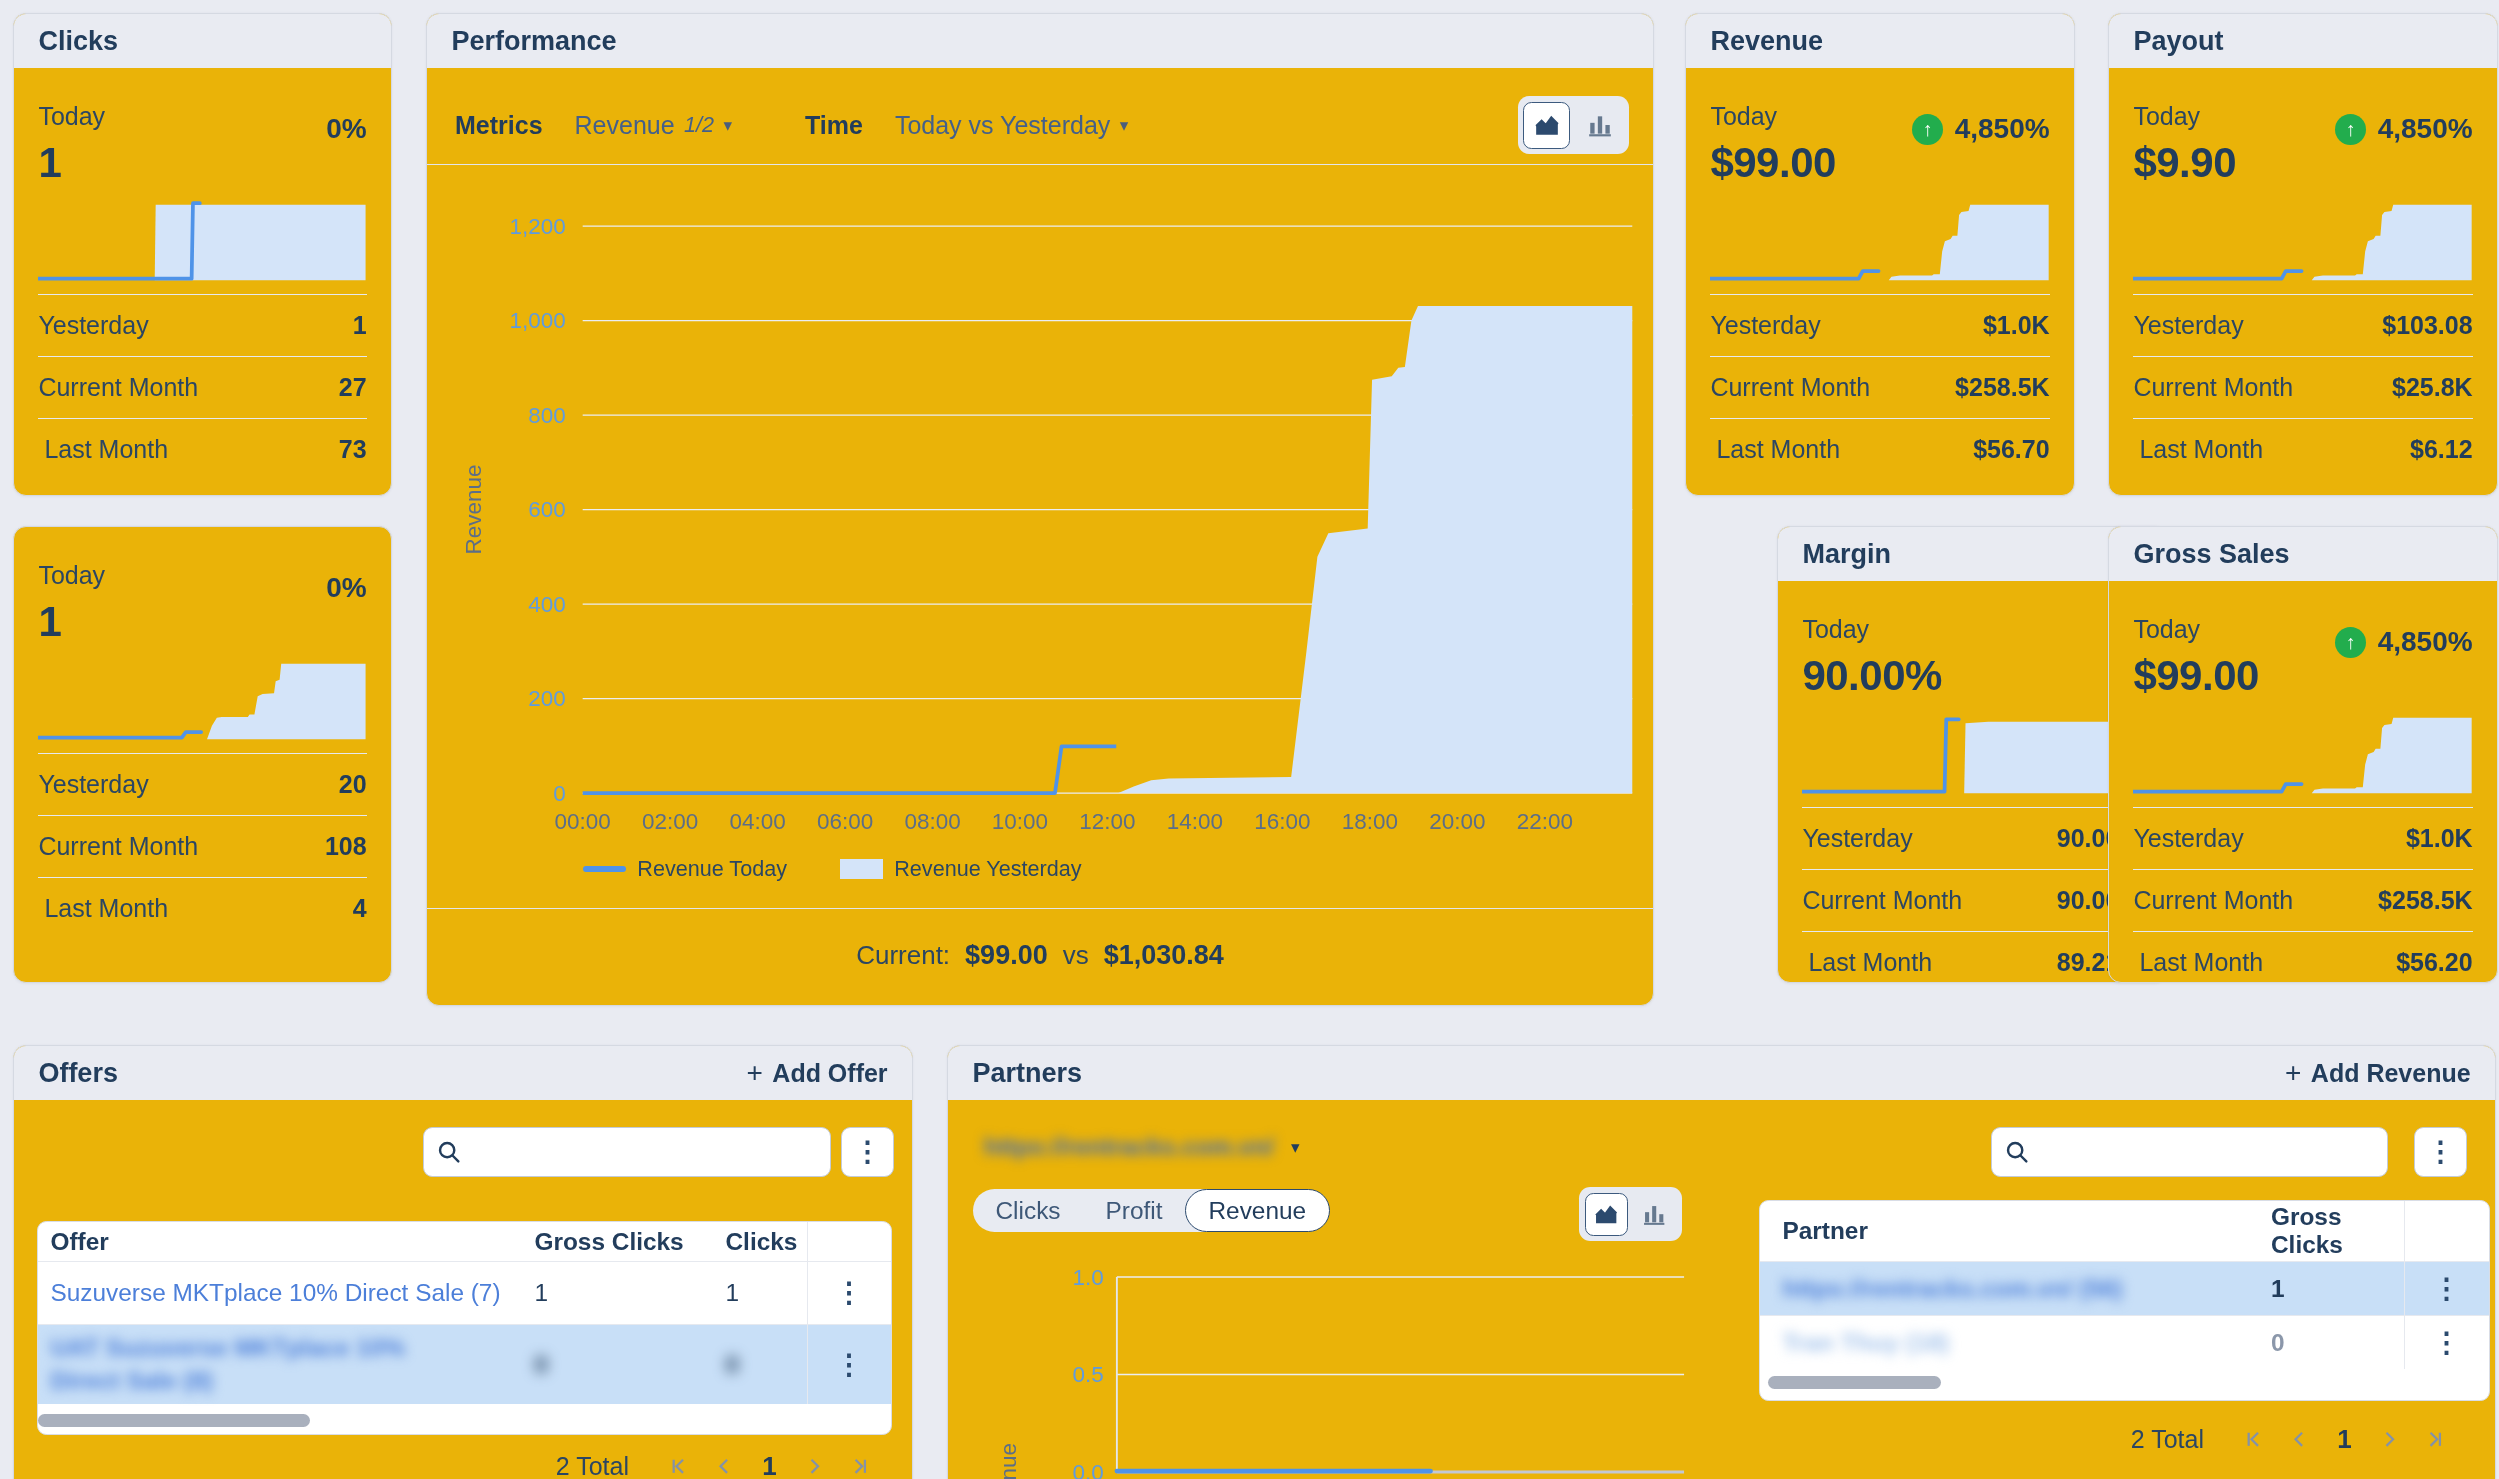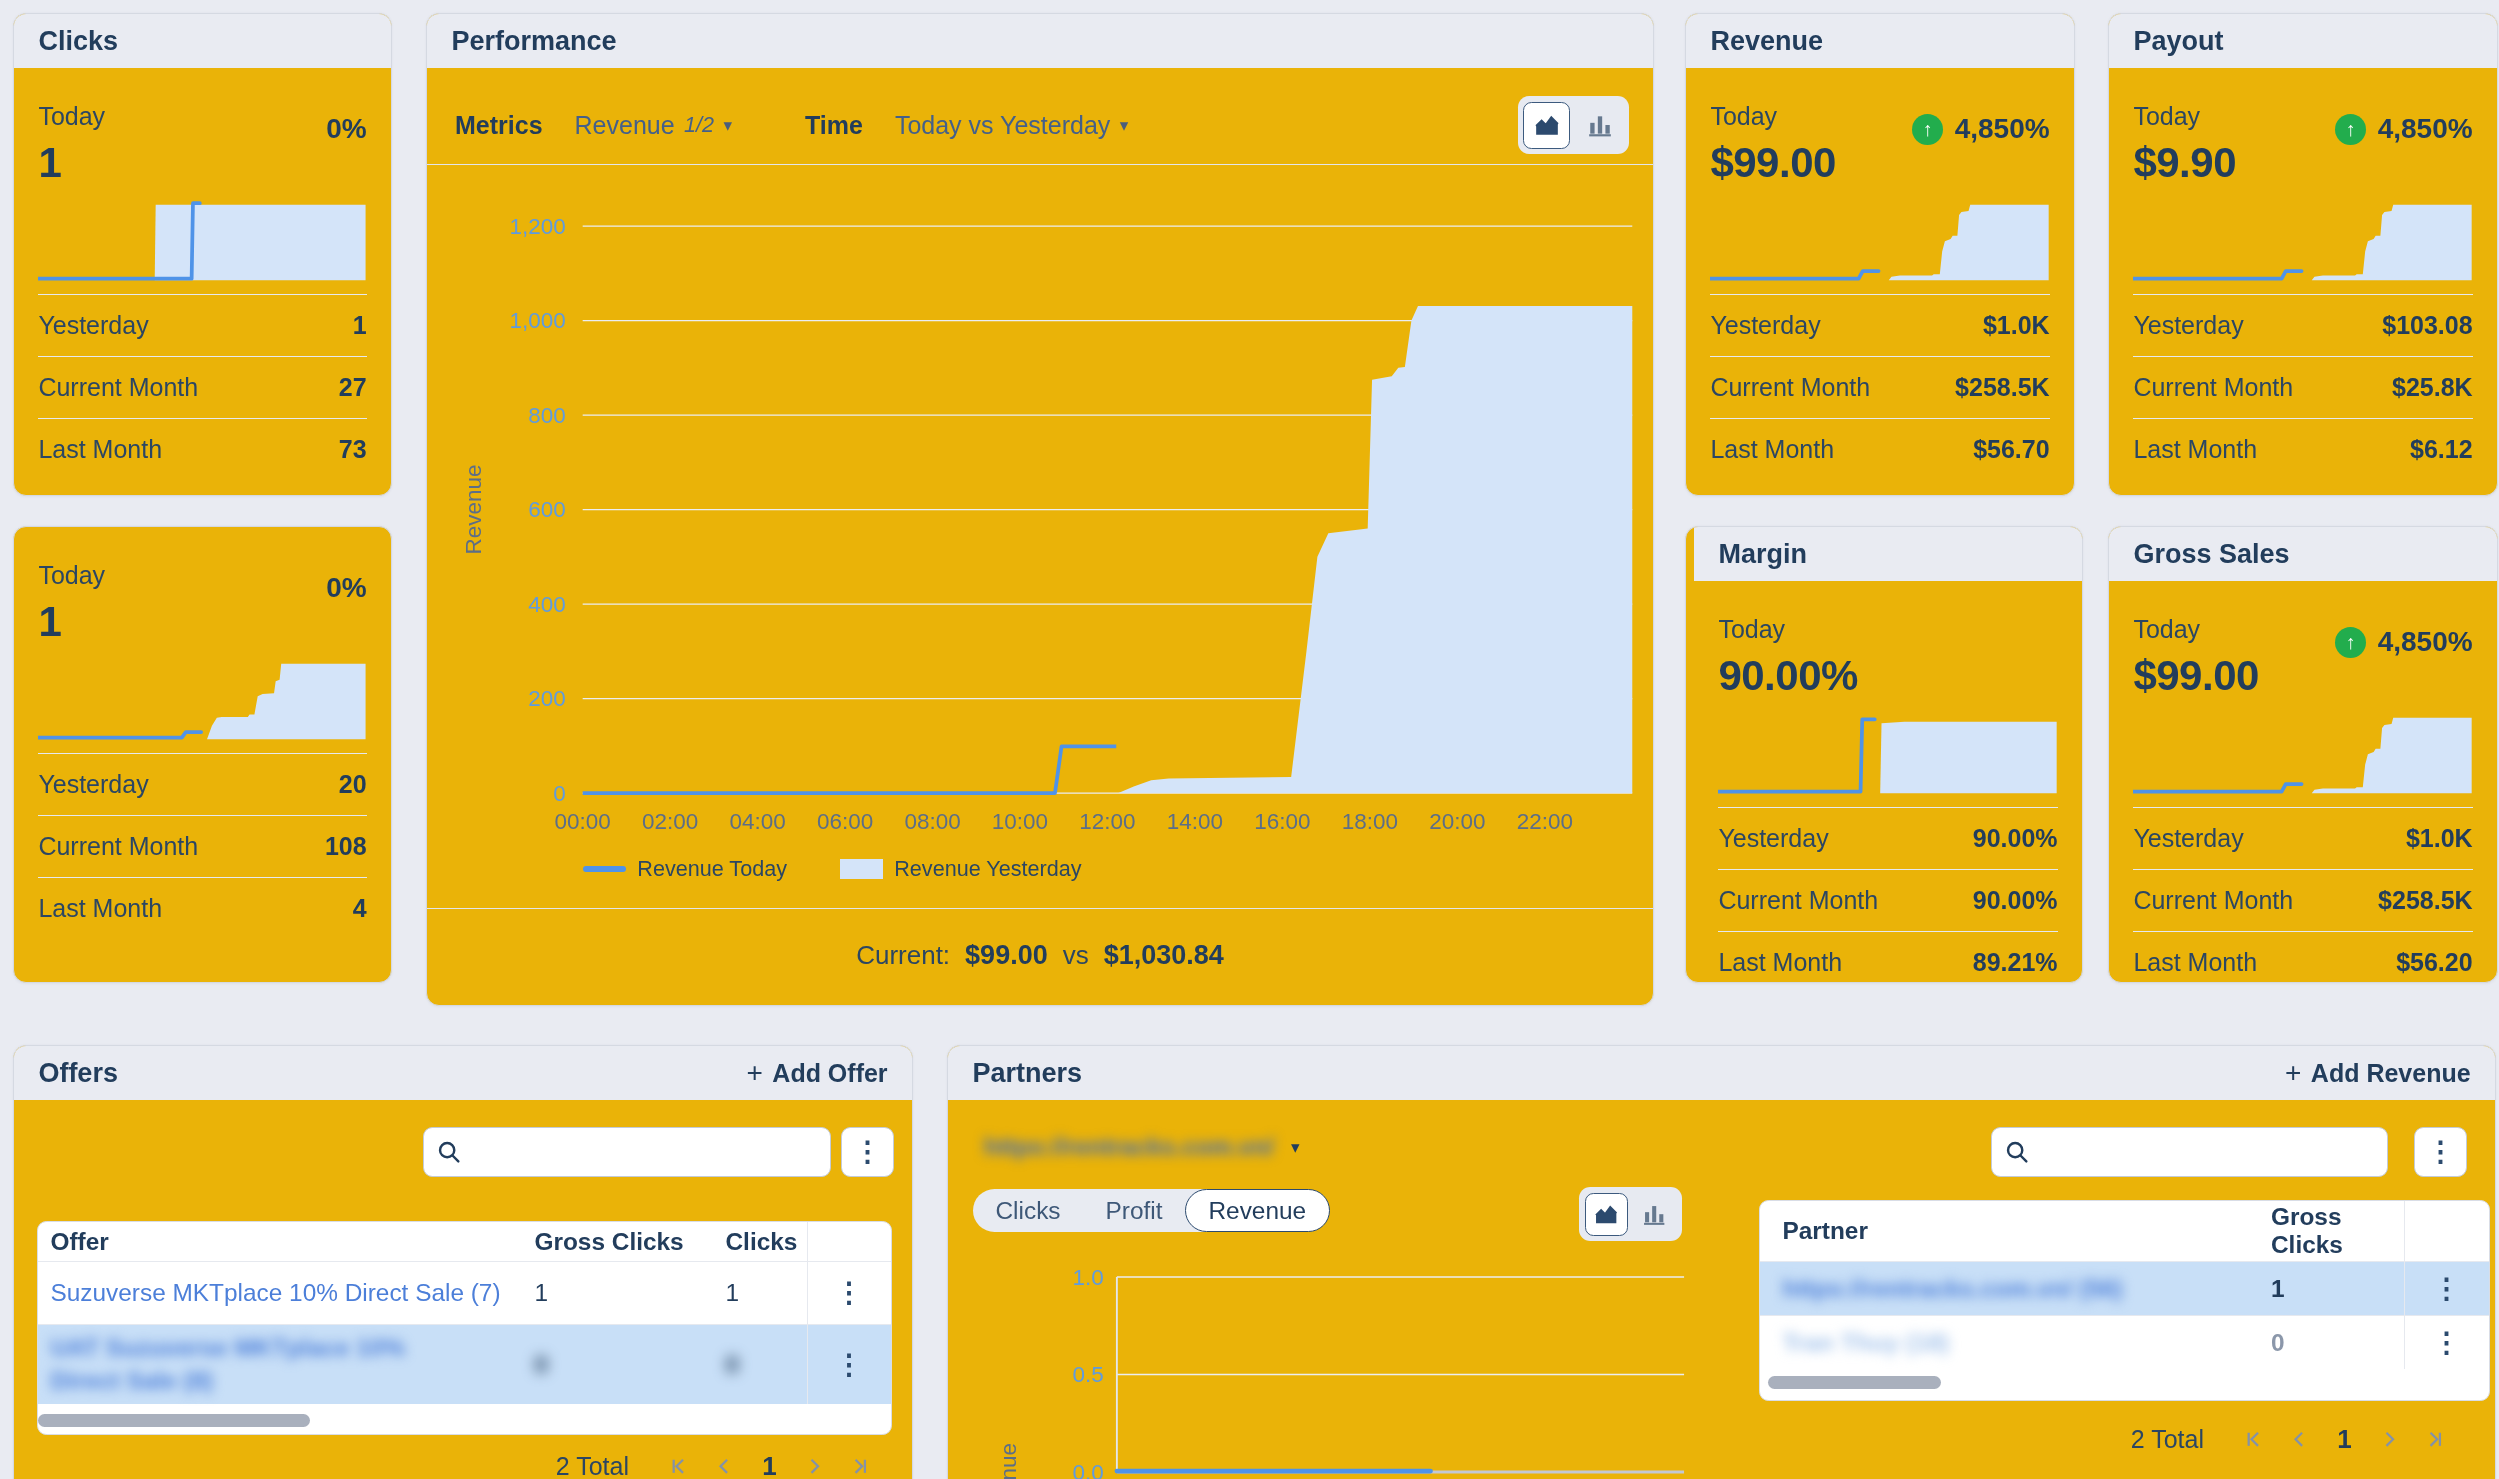--- a/index.html
+++ b/index.html
@@ -17,21 +17,21 @@
   .m-label{font-size:25px;color:#2b4663;margin-top:34px;}
   .m-value{font-size:42px;font-weight:700;color:#223d5c;margin-top:7.5px;letter-spacing:-0.5px;}
   .m-change{position:absolute;top:11.3px;right:0;display:flex;align-items:center;gap:11.3px;
             font-size:28px;font-weight:600;color:#223d5c;}
   .badge{width:31px;height:31px;border-radius:50%;background:#22ad4d;color:#fff;display:flex;
          align-items:center;justify-content:center;font-size:19.7px;font-weight:700;}
   .spark{display:block;margin-top:11.3px;width:100%;height:85px;}
   .m-rows{margin-top:11.3px;border-top:0.9px solid #e6e9ef;}
   .m-row{display:flex;justify-content:space-between;align-items:center;height:61px;
          border-bottom:0.9px solid #e6e9ef;font-size:25px;color:#2b4663;}
-  .m-row:last-child{border-bottom:none;}
+  .m-row:last-child{border-bottom:none;margin-left:6px;}
   .m-row b{font-weight:700;color:#223d5c;}
   
   .controls{position:absolute;top:81px;left:28px;right:24.4px;height:60px;display:flex;align-items:center;gap:16px;}
   .ctl-label{font-size:25px;font-weight:700;color:#223d5c;}
   .dropdown{display:flex;align-items:center;gap:9.4px;margin-left:16px;cursor:pointer;}
   .dd-value{font-size:25px;color:#44608a;}
   .dd-page{font-size:21.6px;font-style:italic;color:#44608a;}
   .caret{font-size:17px;color:#4a5e7c;}
   .gap40{width:41px;}
   .toggle-group{margin-left:auto;background:#e7eaf1;border-radius:11.3px;padding:5.6px;display:flex;gap:5.6px;}
@@ -296,21 +296,21 @@
             <b>$25.8K</b>
           </div>
         <div class="m-row">
             <span>Last Month</span>
             <b>$6.12</b>
           </div>
       </div>
     </div>
   </div>
 
-  <div class="card" style="left:1685px;top:526px;width:388px;height:455px;padding-left:8px;">
+  <div class="card" style="left:1777px;top:526px;width:388px;height:455px;">
     <div class="card-head">
         <span>Margin</span>
       </div>
     <div class="m-body">
       <div class="m-top">
         <div class="m-label">Today</div>
         <div class="m-change">
 
           <span></span>
         </div>

